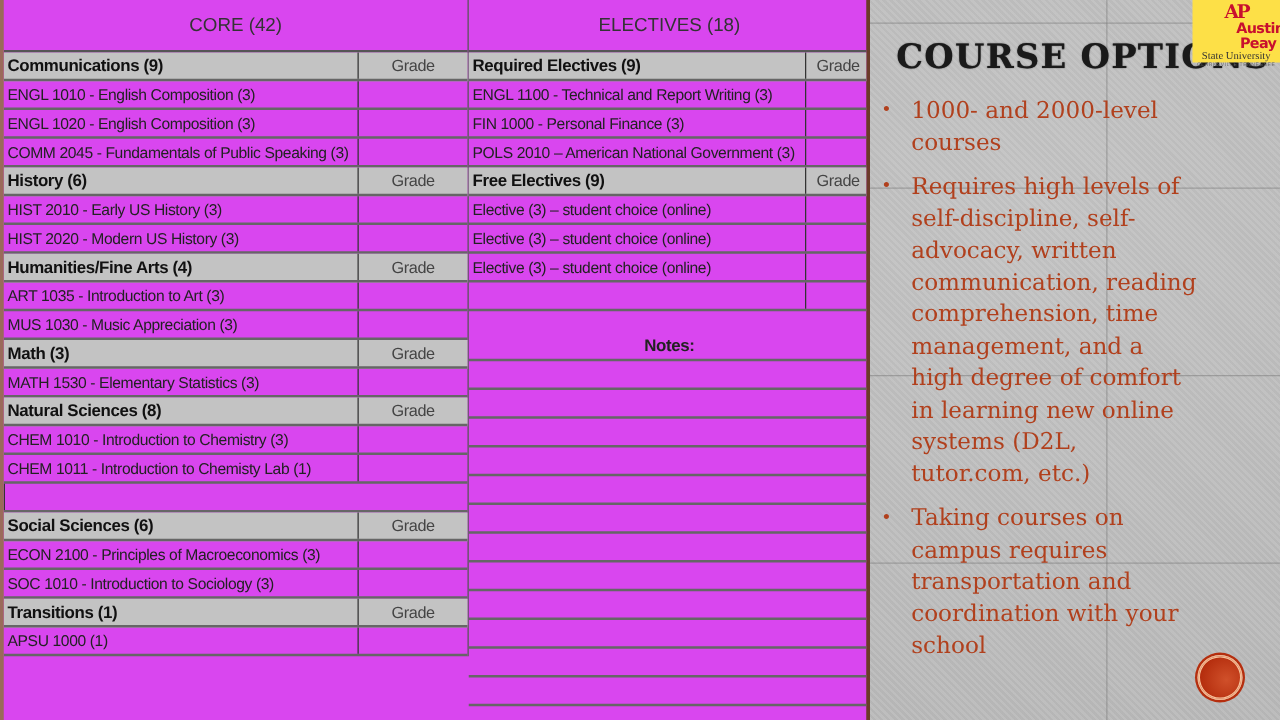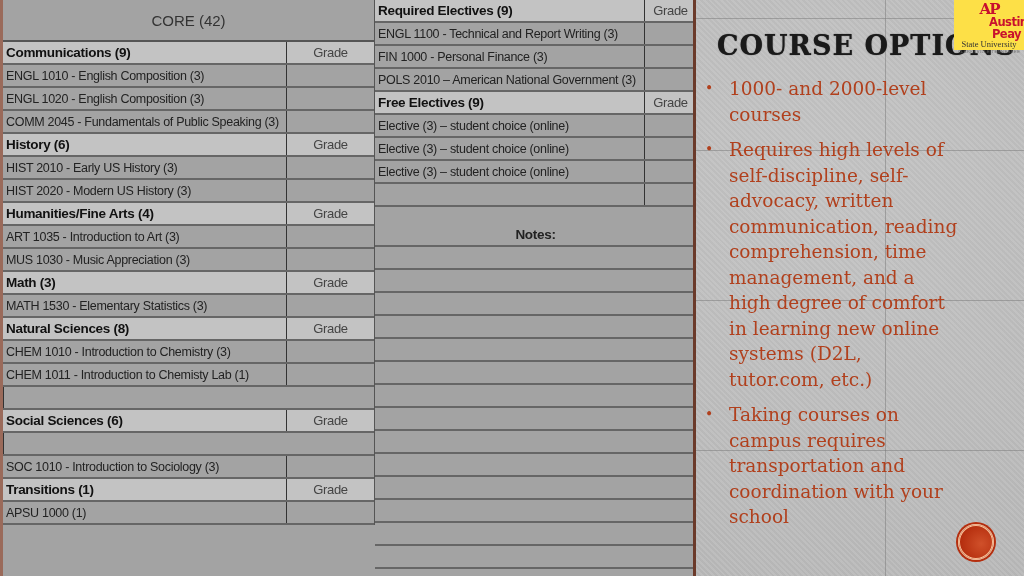--- a/index.html
+++ b/index.html
@@ -14,21 +14,21 @@
         radial-gradient(circle at 80% 30%, rgba(255,255,255,0.18), transparent 60%),
         repeating-linear-gradient(45deg, rgba(255,255,255,0.04) 0 2px, rgba(0,0,0,0.03) 2px 4px),
         #b8b8b8;
     }
     .vline { position: absolute; top: 0; bottom: 0; width: 1px; background: rgba(120,120,120,0.5); }
     .hline { position: absolute; left: 695px; right: 0; height: 1px; background: rgba(120,120,120,0.5); }
 
     
     .sheet {
       position: absolute; left: 0; top: 0; width: 696px; height: 576px;
-      background: #a3a3a3;
+      background: #d946ef;
       border-right: 3px solid #6b3a2a;
       border-left: 3px solid #9a6a5a;
       box-sizing: border-box;
       overflow: hidden;
     }
     .col { position: absolute; top: 0; }
     .col.core { left: 0; width: 371px; border-right: 1px solid #555; }
     .col.elec { left: 372px; width: 321px; }
     .hdr {
       height: 42px; display: flex; align-items: center; justify-content: center;
@@ -163,38 +163,40 @@
       </div>
     <div class="row">
         <span class="grade"></span>
       </div>
 
     <div class="row section">
         <span class="name">Social Sciences (6)</span>
         <span class="grade">Grade</span>
       </div>
     <div class="row">
+        <span class="name">ECON 2100 - Principles of Macroeconomics (3)</span>
         <span class="grade"></span>
       </div>
     <div class="row">
         <span class="name">SOC 1010 - Introduction to Sociology (3)</span>
         <span class="grade"></span>
       </div>
 
     <div class="row section">
         <span class="name">Transitions (1)</span>
         <span class="grade">Grade</span>
       </div>
     <div class="row">
         <span class="name">APSU 1000 (1)</span>
         <span class="grade"></span>
       </div>
   </div>
 
   <div class="col elec">
+    <div class="hdr">ELECTIVES (18)</div>
 
     <div class="row section">
         <span class="name">Required Electives (9)</span>
         <span class="grade">Grade</span>
       </div>
     <div class="row">
         <span class="name">ENGL 1100 - Technical and Report Writing (3)</span>
         <span class="grade"></span>
       </div>
     <div class="row">

